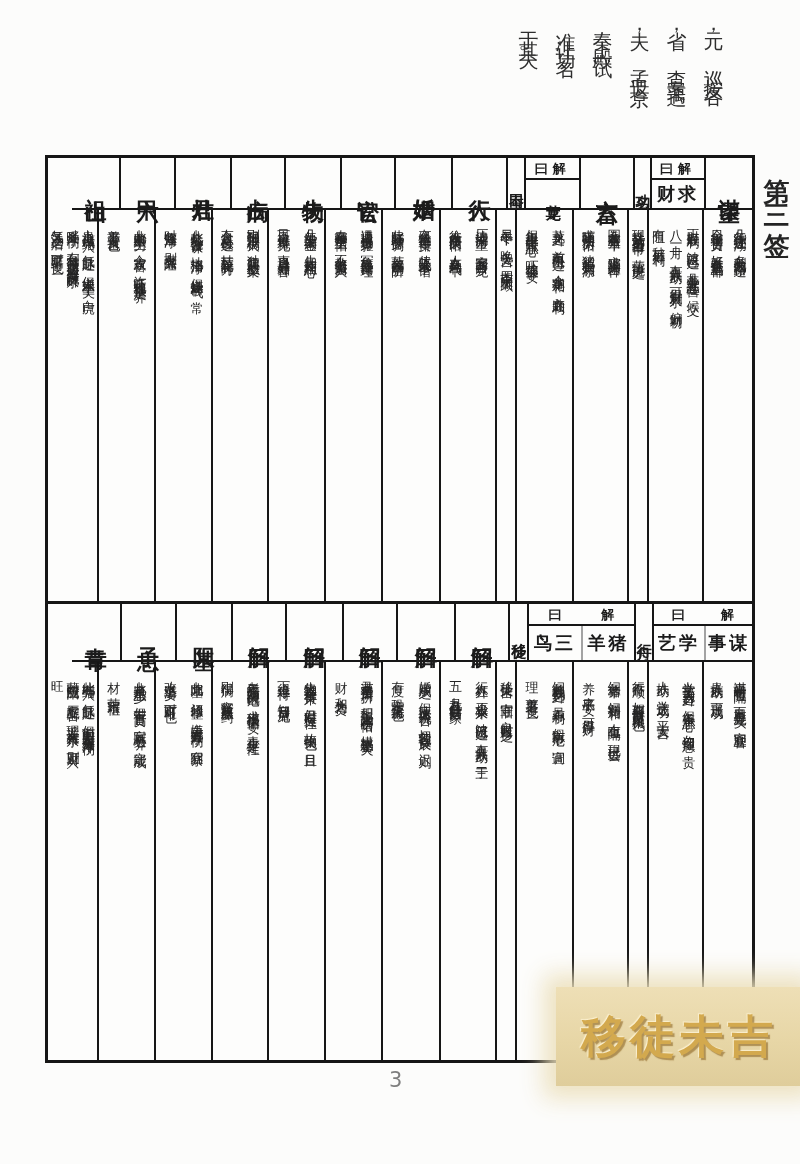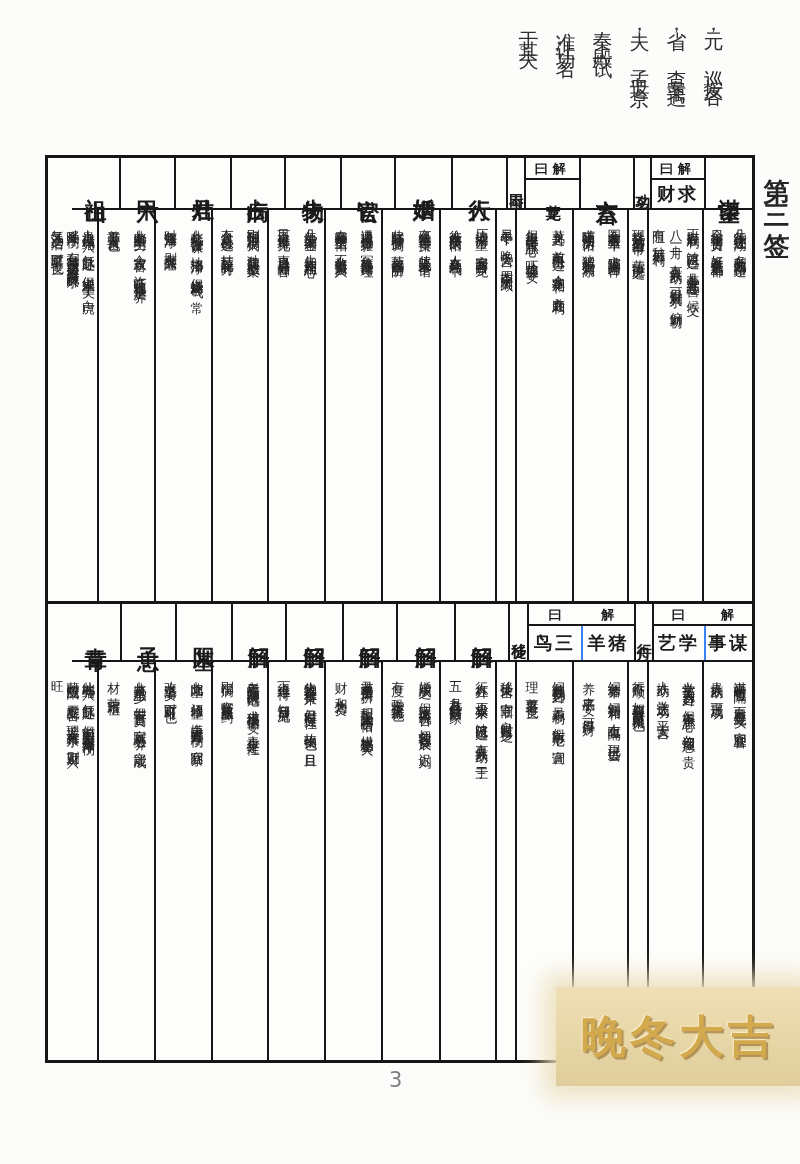--- a/index.html
+++ b/index.html
@@ -62,21 +62,21 @@
   .hlabel-h{
     flex:1;display:flex;align-items:center;justify-content:center;
     font-weight:bold;font-size:18px;letter-spacing:3px;line-height:1;
   }
   .glabels{flex:1;display:flex;min-height:0;}
   .glabel{
     flex:1;display:flex;align-items:center;justify-content:center;
     font-weight:bold;font-size:18px;letter-spacing:3px;line-height:1;
     box-sizing:border-box;min-width:0;
   }
-  .glabel + .glabel{border-left:2px solid #3b82f6;}
+  .glabel + .glabel{border-left:2px solid #a3a3a3;}
 
   .ccell{
     display:flex;flex-direction:row-reverse;justify-content:space-around;
     align-items:stretch;padding:9px 1px 4px;overflow:hidden;
   }
   .vline{
     writing-mode:vertical-rl;text-orientation:upright;
     font-size:13px;line-height:1.08;letter-spacing:1.6px;color:#242424;
   }
 
@@ -372,16 +372,16 @@
             <div class="vline">谋事初时有阻隔　而且有虚无实　宜立胆智</div>
             <div class="vline">贵人扶助　定可成功</div>
           </div>
         </div>
     </div>
   </div>
 
   <div class="page-number">3</div>
 
   <div class="watermark">
-    <span>晚冬大吉</span>
+    <span>移徒未吉</span>
   </div>
 
 </div>
 
 </body></html>

